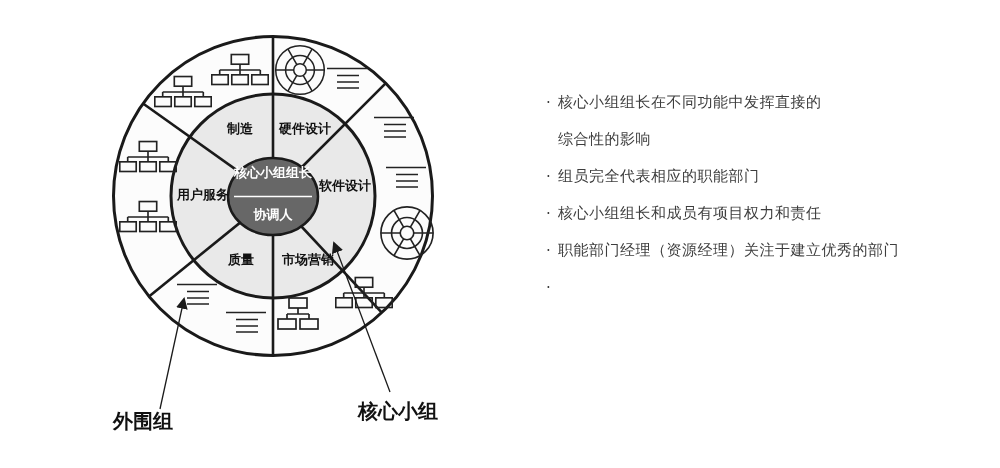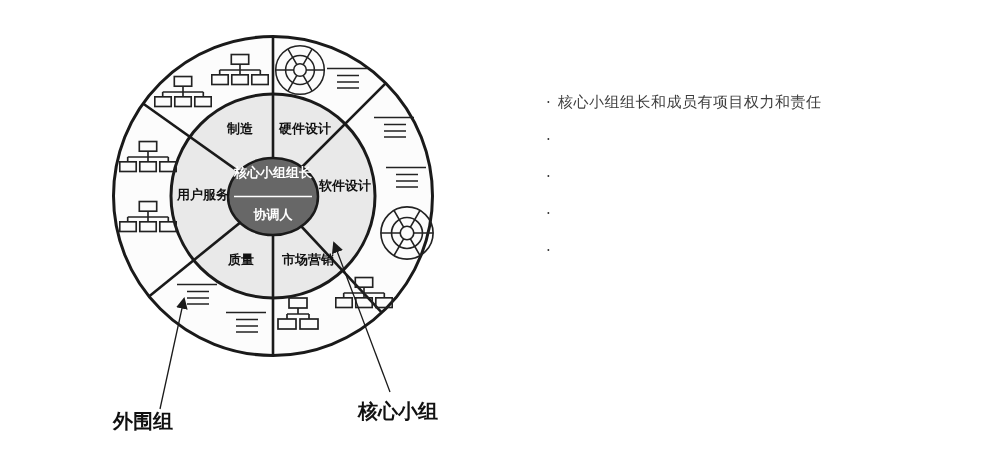--- a/index.html
+++ b/index.html
@@ -129,29 +129,36 @@
     <line class="arrow-line" x1="160" y1="409" x2="184" y2="299" marker-end="url(#arrowhead)"></line>
     <line class="arrow-line" x1="390" y1="392" x2="334" y2="243" marker-end="url(#arrowhead)"></line>
 
     <text class="callout-label" x="143" y="428">外围组</text>
     <text class="callout-label" x="398" y="418">核心小组</text>
   </svg>
 
   <div class="bullets">
     <div class="bullet-row">
       <span class="bullet-marker">·</span>
+      <span class="bullet-text">核心小组组长在不同功能中发挥直接的</span>
+    </div>
+    <div class="bullet-row">
+      <span class="bullet-marker"></span>
+      <span class="bullet-text">综合性的影响</span>
+    </div>
+    <div class="bullet-row">
+      <span class="bullet-marker">·</span>
+      <span class="bullet-text">组员完全代表相应的职能部门</span>
+    </div>
+    <div class="bullet-row">
+      <span class="bullet-marker">·</span>
       <span class="bullet-text">核心小组组长和成员有项目权力和责任</span>
     </div>
     <div class="bullet-row">
       <span class="bullet-marker">·</span>
-    </div>
-    <div class="bullet-row">
-      <span class="bullet-marker">·</span>
-    </div>
-    <div class="bullet-row">
-      <span class="bullet-marker">·</span>
+      <span class="bullet-text">职能部门经理（资源经理）关注于建立优秀的部门</span>
     </div>
     <div class="bullet-row">
       <span class="bullet-marker">·</span>
     </div>
   </div>
 
 </div>
 
 </body></html>

